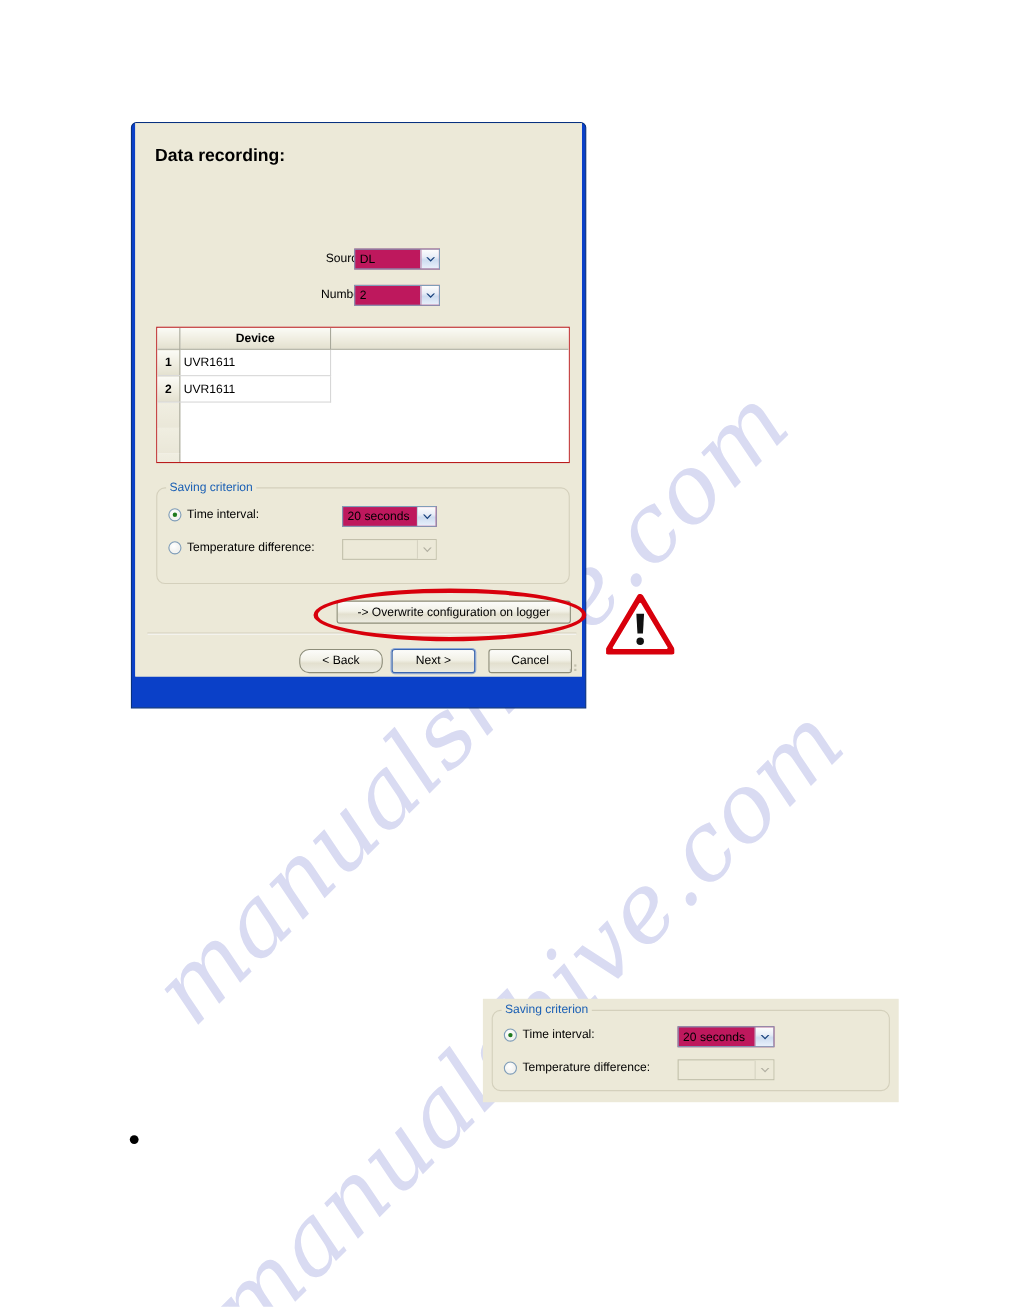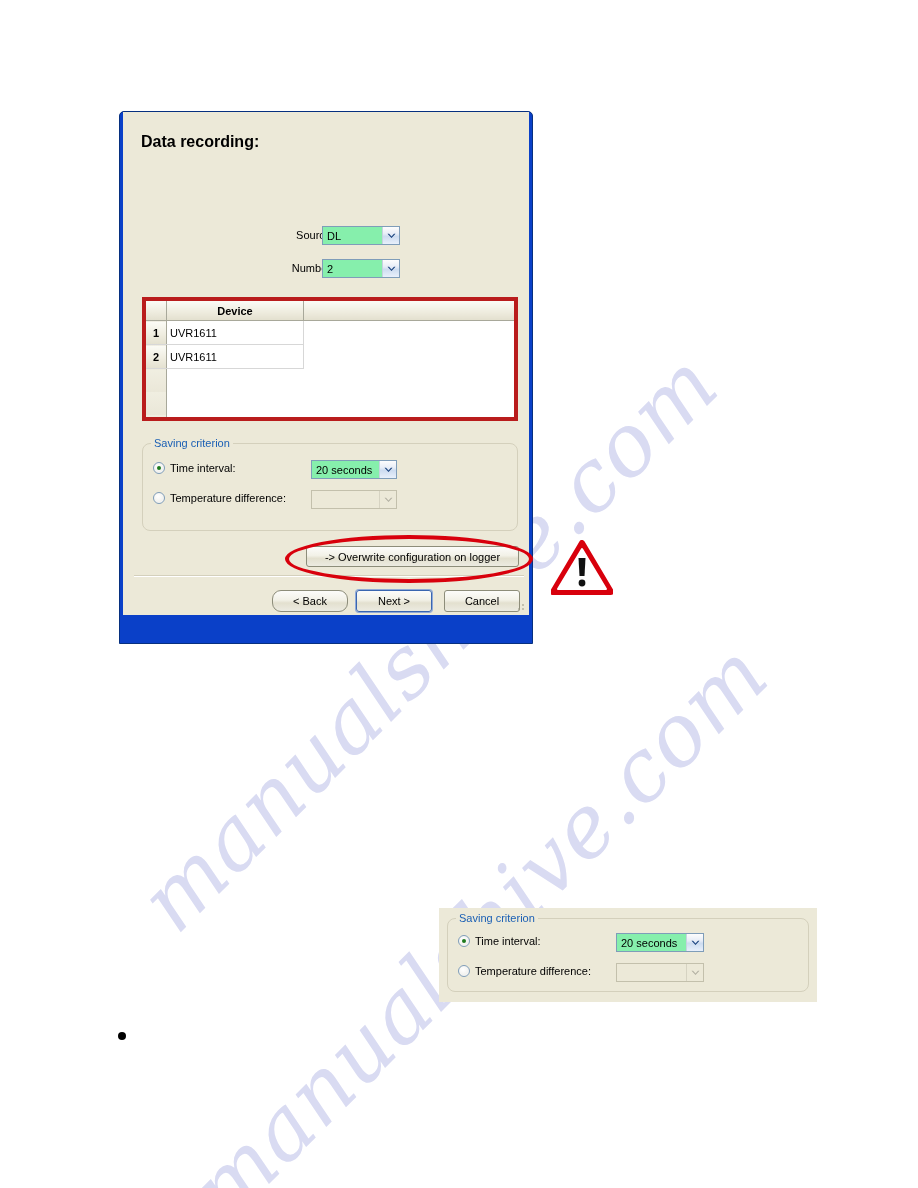--- a/index.html
+++ b/index.html
@@ -138,21 +138,21 @@
     position: absolute;
     font-size: 11px;
     text-align: right;
   }
   #source-label { left: 140px; top: 116px; width: 70px; }
   #number-label { left: 140px; top: 149px; width: 70px; }
 
   .xp-combo {
     position: absolute;
     height: 19px;
-    background: #86efac;
+    background: #be185d;
     border: 1px solid #7f9db9;
     box-sizing: border-box;
     display: flex;
     align-items: center;
     cursor: pointer;
   }
   .xp-combo .combo-value {
     flex: 1;
     padding-left: 4px;
     font-size: 11px;
@@ -178,21 +178,21 @@
 
   #source-combo { left: 198px; top: 113px; width: 78px; }
   #number-combo { left: 198px; top: 146px; width: 78px; }
 
   
   #device-table-wrap {
     position: absolute;
     left: 18px; top: 184px;
     width: 376px; height: 124px;
     background: #ffffff;
-    border: 4px solid #b91c1c;
+    border: 1px solid #b91c1c;
     box-sizing: border-box;
     overflow: hidden;
   }
   #device-table {
     border-collapse: collapse;
     width: 100%;
     font-size: 11px;
   }
   #device-table th {
     background: linear-gradient(to bottom, #fbfbf6 0%, #efede0 55%, #e3e0cf 100%);

